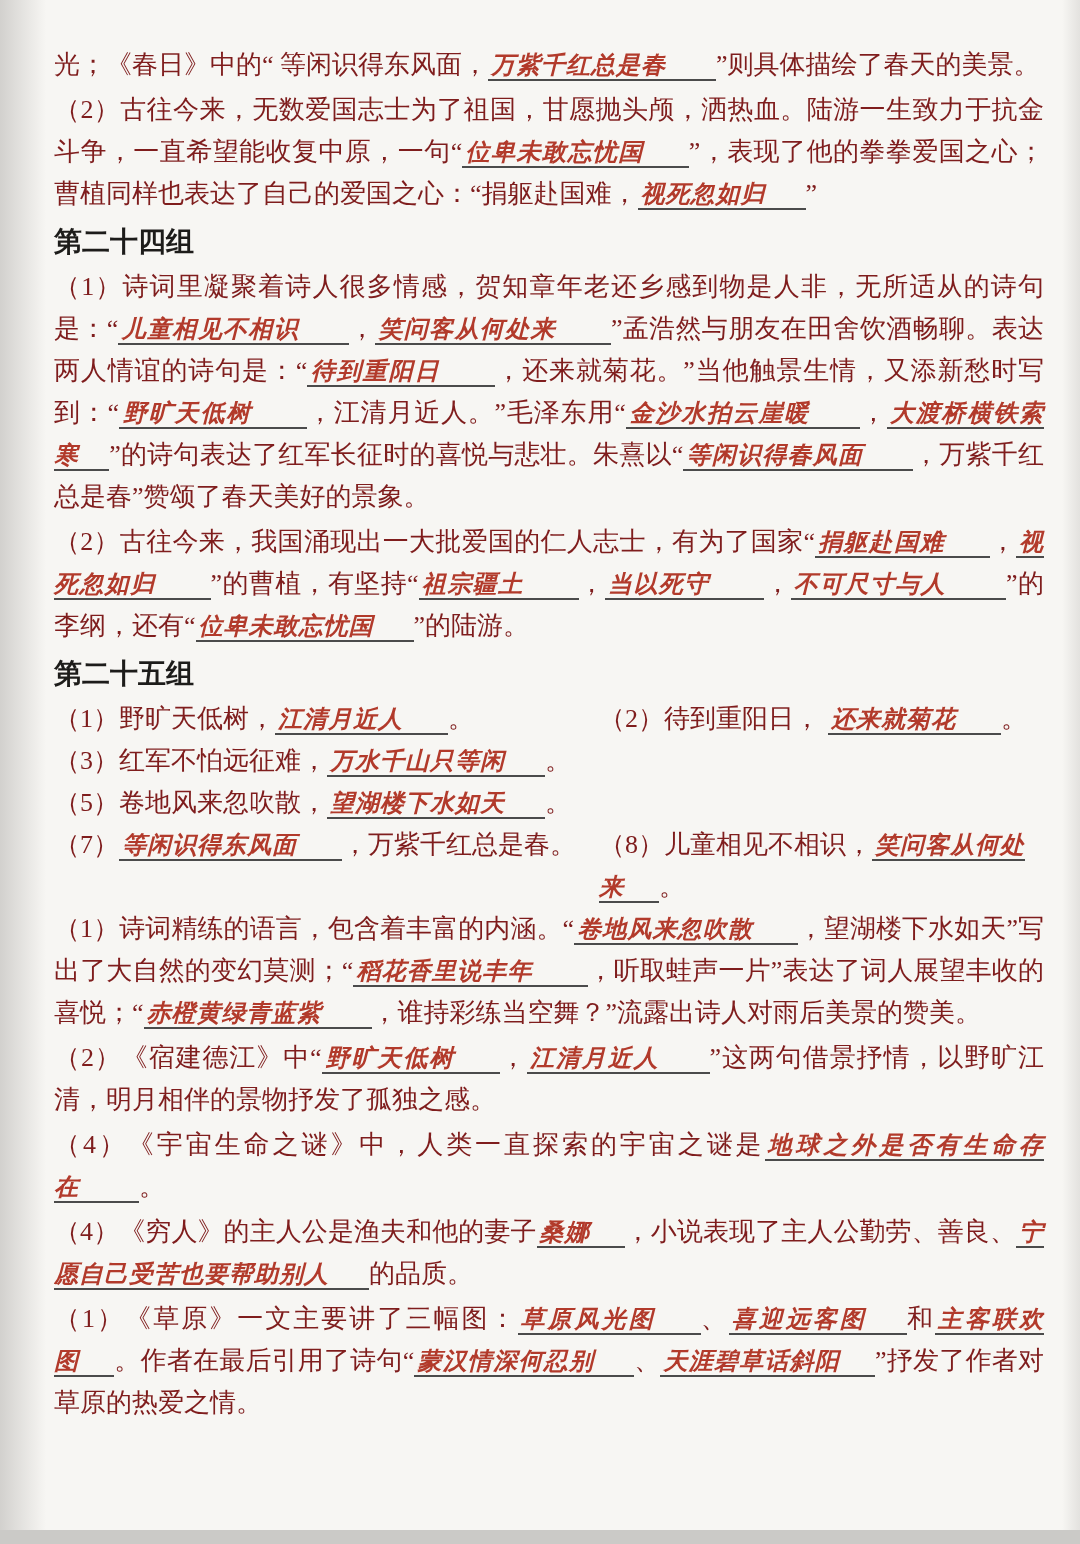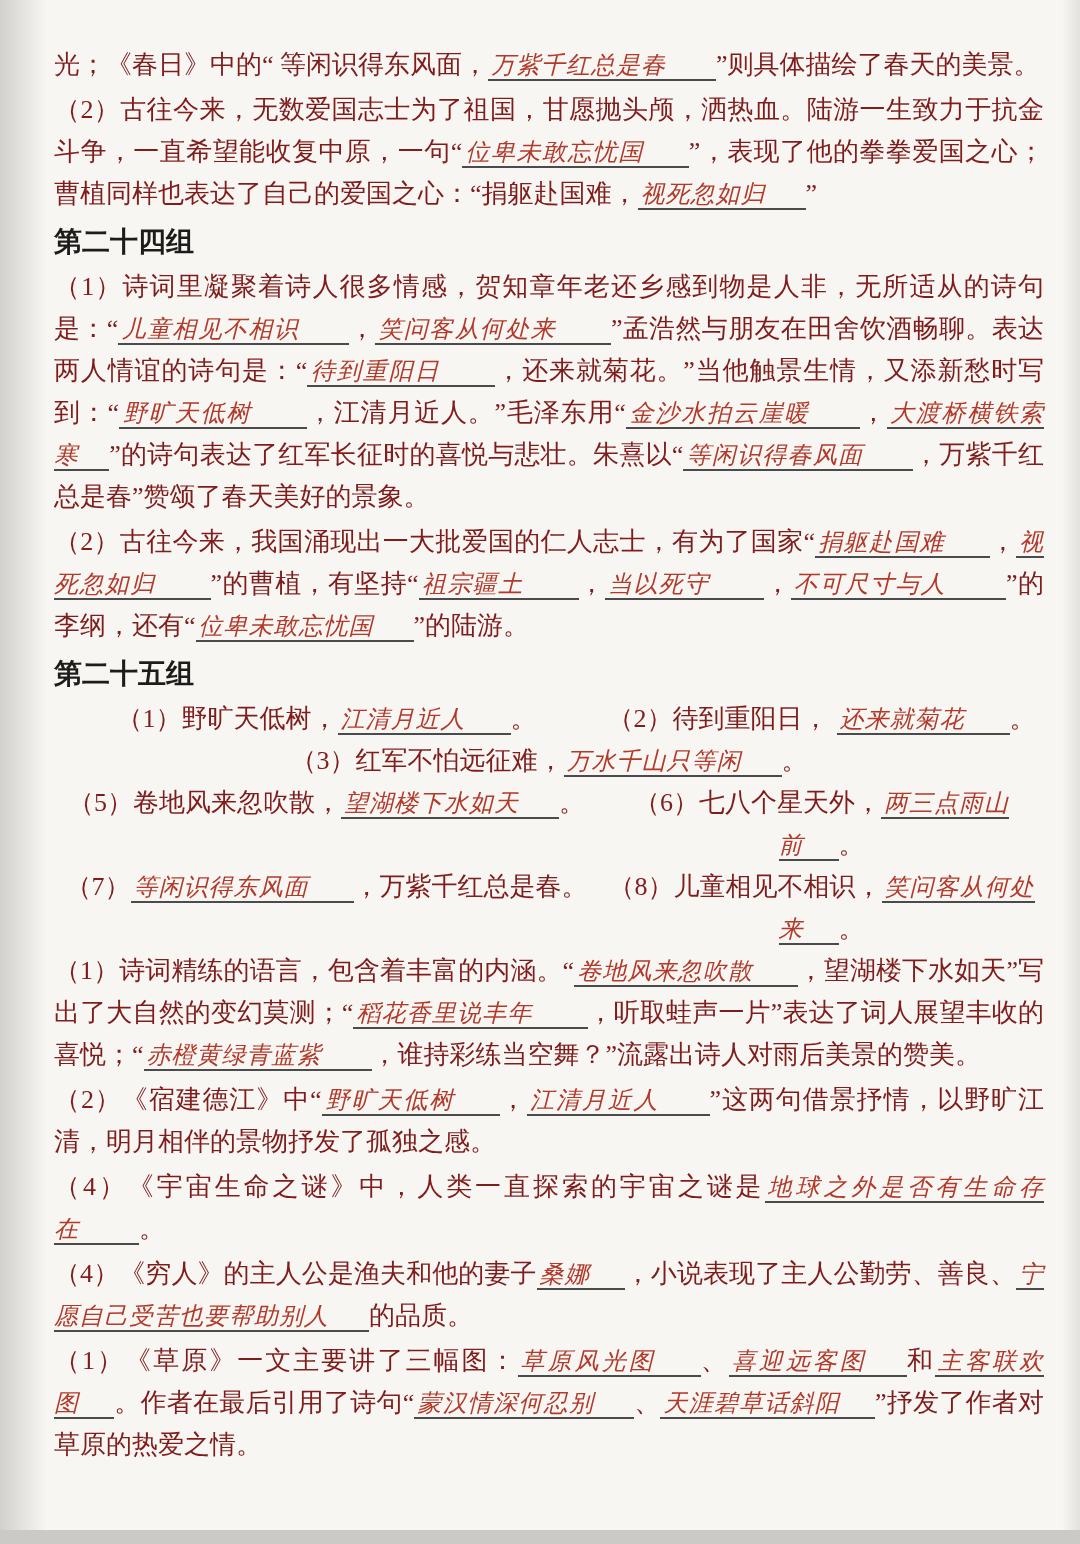--- a/index.html
+++ b/index.html
@@ -50,35 +50,35 @@
     font-size: 28px;
     color: #1d1c1a;
     margin: 6px 0 3px 0;
     text-align: left;
   }
   .plain {
     color: #7f1d1d;
   }
   .answer {
     color: #b23a2b;
-    font-weight: normal;
+    font-weight: bold;
     font-style: italic;
     font-family: "Liberation Sans", "DejaVu Sans", sans-serif;
     font-size: 24px;
     letter-spacing: 1px;
     border-bottom: 2px solid #4b4b4b;
     padding-left: 3px;
     padding-bottom: 1px;
   }
   .row2 {
     display: flex;
     margin: 0;
   }
   .row2 .cell {
-    text-align: center;
+    text-align: left;
   }
   .row2 .cell:first-child {
     width: 545px;
     flex: 0 0 545px;
   }
   .row2 .cell:last-child {
     flex: 1;
   }
 </style>
 </head>
@@ -95,21 +95,20 @@
     <div class="heading">第二十五组</div>
     <div class="row2">
       <div class="cell"><span class="plain">（1）野旷天低树，</span><span class="answer" style="padding-right: 45px;">江清月近人</span><span class="plain">。</span></div>
       <div class="cell"><span class="plain">（2）待到重阳日，</span><span class="answer" style="padding-right: 45px; margin-left: 8px;">还来就菊花</span><span class="plain">。</span></div>
     </div>
     <div class="row2">
       <div class="cell"><span class="plain">（3）红军不怕远征难，</span><span class="answer" style="padding-right: 40px;">万水千山只等闲</span><span class="plain">。</span></div>
     </div>
     <div class="row2">
       <div class="cell"><span class="plain">（5）卷地风来忽吹散，</span><span class="answer" style="padding-right: 40px;">望湖楼下水如天</span><span class="plain">。</span></div>
-      <div class="cell"><span class="plain">（6）七八个星天外，</span><span class="answer" style="padding-right: 35px;">两三点雨山前</span><span class="plain">。</span></div>
     </div>
     <div class="row2">
       <div class="cell"><span class="plain">（7）</span><span class="answer" style="padding-right: 45px;">等闲识得东风面</span><span class="plain">，万紫千红总是春。</span></div>
       <div class="cell"><span class="plain">（8）儿童相见不相识，</span><span class="answer" style="padding-right: 35px;">笑问客从何处来</span><span class="plain">。</span></div>
     </div>
     <div class="para"><span class="plain">（1）诗词精练的语言，包含着丰富的内涵。“</span><span class="answer" style="padding-right: 45px;">卷地风来忽吹散</span><span class="plain">，望湖楼下水如天”写出了大自然的变幻莫测；“</span><span class="answer" style="padding-right: 55px;">稻花香里说丰年</span><span class="plain">，听取蛙声一片”表达了词人展望丰收的喜悦；“</span><span class="answer" style="padding-right: 50px;">赤橙黄绿青蓝紫</span><span class="plain">，谁持彩练当空舞？”流露出诗人对雨后美景的赞美。</span></div>
     <div class="para"><span class="plain">（2）《宿建德江》中“</span><span class="answer" style="padding-right: 45px;">野旷天低树</span><span class="plain">，</span><span class="answer" style="padding-right: 50px;">江清月近人</span><span class="plain">”这两句借景抒情，以野旷江清，明月相伴的景物抒发了孤独之感。</span></div>
     <div class="para"><span class="plain">（4）《宇宙生命之谜》中，人类一直探索的宇宙之谜是</span><span class="answer" style="padding-right: 60px;">地球之外是否有生命存在</span><span class="plain">。</span></div>
     <div class="para"><span class="plain">（4）《穷人》的主人公是渔夫和他的妻子</span><span class="answer" style="padding-right: 35px; margin-top: 30px;">桑娜</span><span class="plain">，小说表现了主人公勤劳、善良、</span><span class="answer" style="padding-right: 40px;">宁愿自己受苦也要帮助别人</span><span class="plain">的品质。</span></div>
     <div class="para"><span class="plain">（1）《草原》一文主要讲了三幅图：</span><span class="answer" style="padding-right: 45px;">草原风光图</span><span class="plain">、</span><span class="answer" style="padding-right: 40px;">喜迎远客图</span><span class="plain">和</span><span class="answer" style="padding-right: 35px;">主客联欢图</span><span class="plain">。作者在最后引用了诗句“</span><span class="answer" style="padding-right: 40px;">蒙汉情深何忍别</span><span class="plain">、</span><span class="answer" style="padding-right: 35px;">天涯碧草话斜阳</span><span class="plain">”抒发了作者对草原的热爱之情。</span></div>

